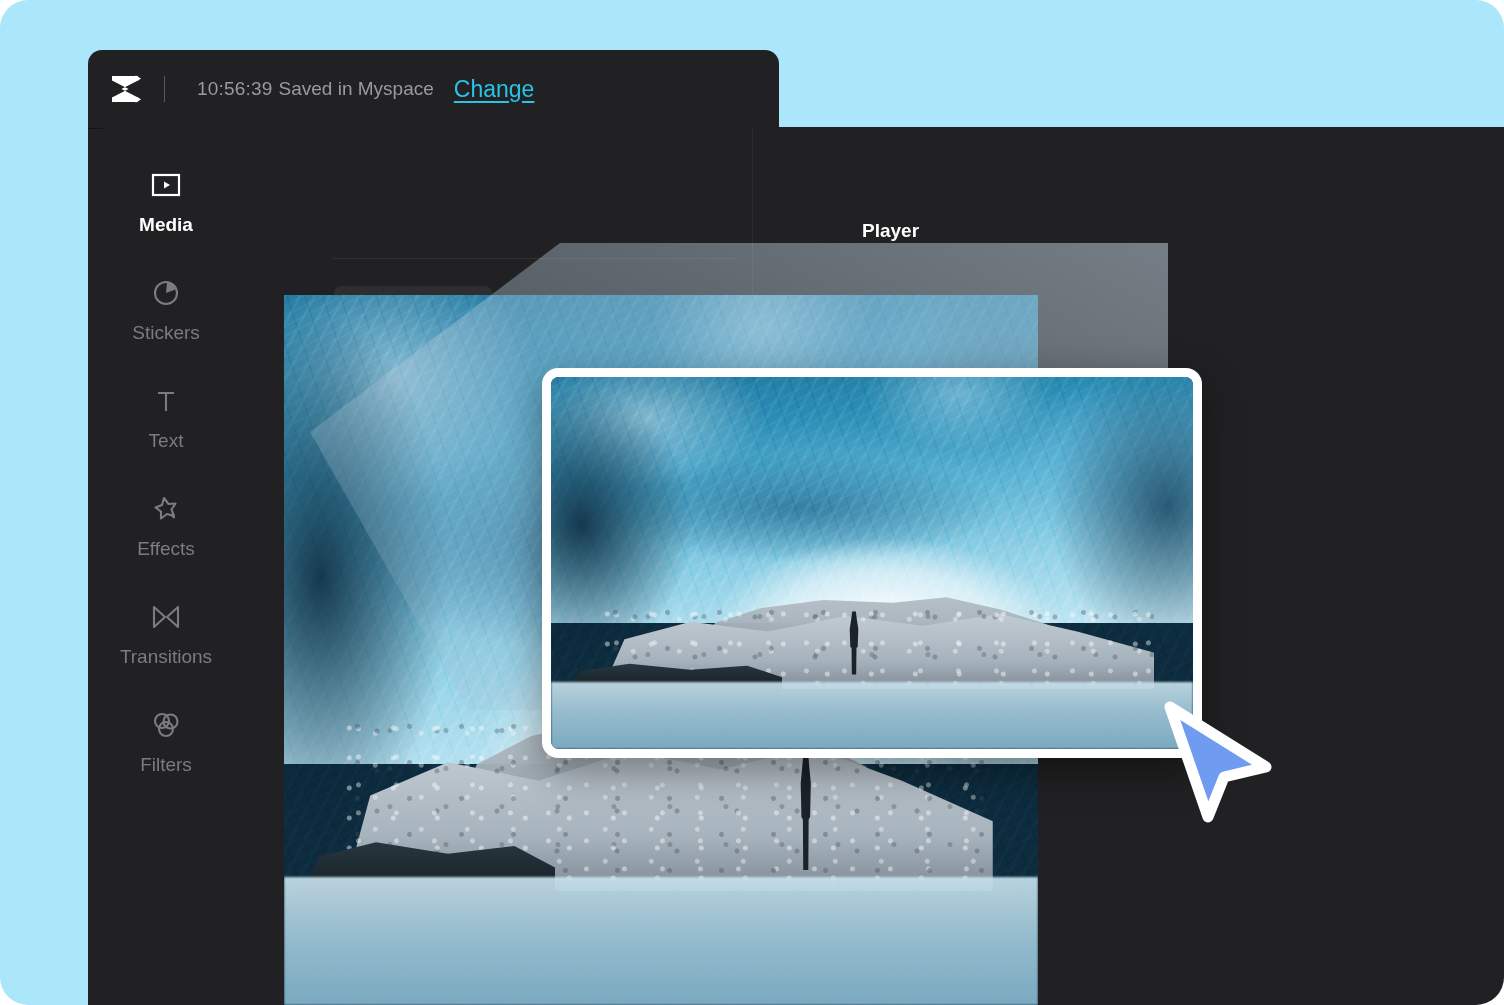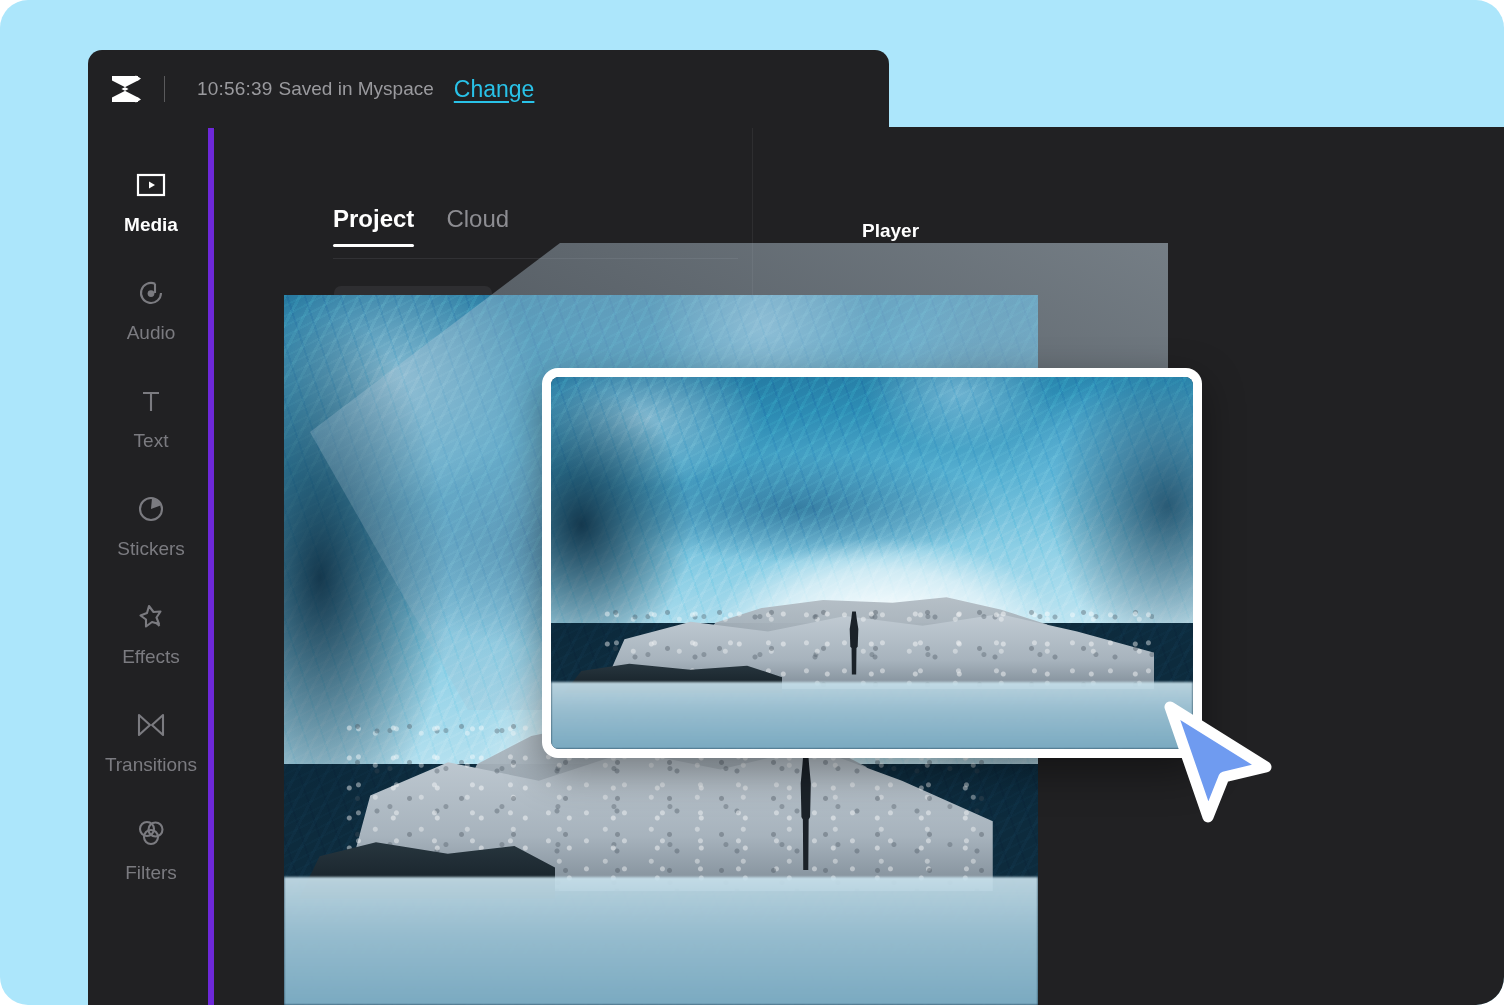--- a/index.html
+++ b/index.html
@@ -20,21 +20,21 @@
   #app-window {
     position: absolute;
     left: 88px; top: 50px;
     width: 1416px; height: 955px;
   }
 
   
   .header-bar {
     position: absolute;
     left: 0; top: 0;
-    width: 801px; height: 78px;
+    width: 691px; height: 78px;
     background: #212123;
     border-radius: 14px 14px 0 0;
     display: flex;
     align-items: center;
     z-index: 6;
   }
   .logo-wrap {
     width: 76px; display: flex; align-items: center; justify-content: center;
   }
   .logo-mark { width: 36px; height: 34px; display:block; }
@@ -63,21 +63,21 @@
   }
   
   .header-underline {
     position: absolute; left: 0; top: 0; width: 665px; height: 2px;
     background: #141416;
   }
 
   
   .sidebar {
     position: absolute;
-    left: 0; top: 0;
+    left: 15px; top: 0;
     width: 126px; height: 878px;
     background: #212123;
     border-right: 6px solid #6d28d9;
     padding-top: 25px;
   }
   .nav-item {
     width: 126px;
     height: 108px;
     display: flex; flex-direction: column;
     align-items: center; justify-content: flex-start;
@@ -296,48 +296,38 @@
           <span class="nav-icon">
             <svg width="30" height="26" viewBox="0 0 30 26" fill="none" stroke="#ffffff" stroke-width="2.2">
               <rect x="2" y="3" width="26" height="20"></rect>
               <path d="M13 9.5 L19 13 L13 16.5 Z" fill="#ffffff" stroke="none"></path>
             </svg>
           </span>
           <span class="nav-label">Media</span>
         </div>
 
 
-        <div class="nav-item">
-          <span class="nav-icon">
-            <svg width="30" height="30" viewBox="0 0 30 30" fill="none" stroke="#7b7b80" stroke-width="2.1">
-              <path d="M25 15a10 10 0 1 1-6-9.2"></path>
-              <path d="M19 5.6 V15"></path>
-              <circle cx="15" cy="15.6" r="3.4" fill="#7b7b80" stroke="none"></circle>
-            </svg>
-          </span>
-          <span class="nav-label">Audio</span>
-        </div>
-
-        <div class="nav-item">
-          <span class="nav-icon">
-            <svg width="30" height="30" viewBox="0 0 30 30" fill="none" stroke="#7b7b80" stroke-width="2.1">
-              <path d="M7 7 H23 M15 7 V25"></path>
-            </svg>
-          </span>
-          <span class="nav-label">Text</span>
-        </div>
 
         <div class="nav-item">
           <span class="nav-icon">
             <svg width="30" height="30" viewBox="0 0 30 30" fill="none" stroke="#7b7b80" stroke-width="2.1">
               <circle cx="15" cy="15" r="11"></circle>
               <path d="M15 15 L24.5 11.5 A11 11 0 0 0 16 4.1 Z" fill="#7b7b80" stroke="none"></path>
             </svg>
           </span>
           <span class="nav-label">Stickers</span>
+        </div>
+
+        <div class="nav-item">
+          <span class="nav-icon">
+            <svg width="30" height="30" viewBox="0 0 30 30" fill="none" stroke="#7b7b80" stroke-width="2.1">
+              <path d="M7 7 H23 M15 7 V25"></path>
+            </svg>
+          </span>
+          <span class="nav-label">Text</span>
         </div>
 
         <div class="nav-item">
           <span class="nav-icon">
             <svg width="30" height="30" viewBox="0 0 30 30" fill="none" stroke="#7b7b80" stroke-width="2.1" stroke-linejoin="round">
               <path d="M13 4 L17.5 10 L24.5 9.5 L20.5 15.5 L23 22 L16 20 L10 24.5 L10 17.5 L4.5 13.5 L11 11 Z"></path>
               <path d="M20 20.5 L23.5 24"></path>
             </svg>
           </span>
           <span class="nav-label">Effects</span>
@@ -358,24 +348,20 @@
               <circle cx="20.5" cy="11.5" r="7"></circle>
               <circle cx="16" cy="19" r="7"></circle>
             </svg>
           </span>
           <span class="nav-label">Filters</span>
         </div>
       </div>
 
       <div class="media-panel">
 
-        <div class="tabs">
-          <div class="tab active">Project</div>
-          <div class="tab">Cloud</div>
-        </div>
         <div class="tab-rule"></div>
 
         <button class="upload-btn">
           <span>Upload</span>
           <svg class="chev" width="18" height="12" viewBox="0 0 18 12" fill="none" stroke="#ffffff" stroke-width="2.2" stroke-linecap="round" stroke-linejoin="round">
             <path d="M2 9 L9 2.5 L16 9"></path>
           </svg>
         </button>
 
         <div class="dropdown">

